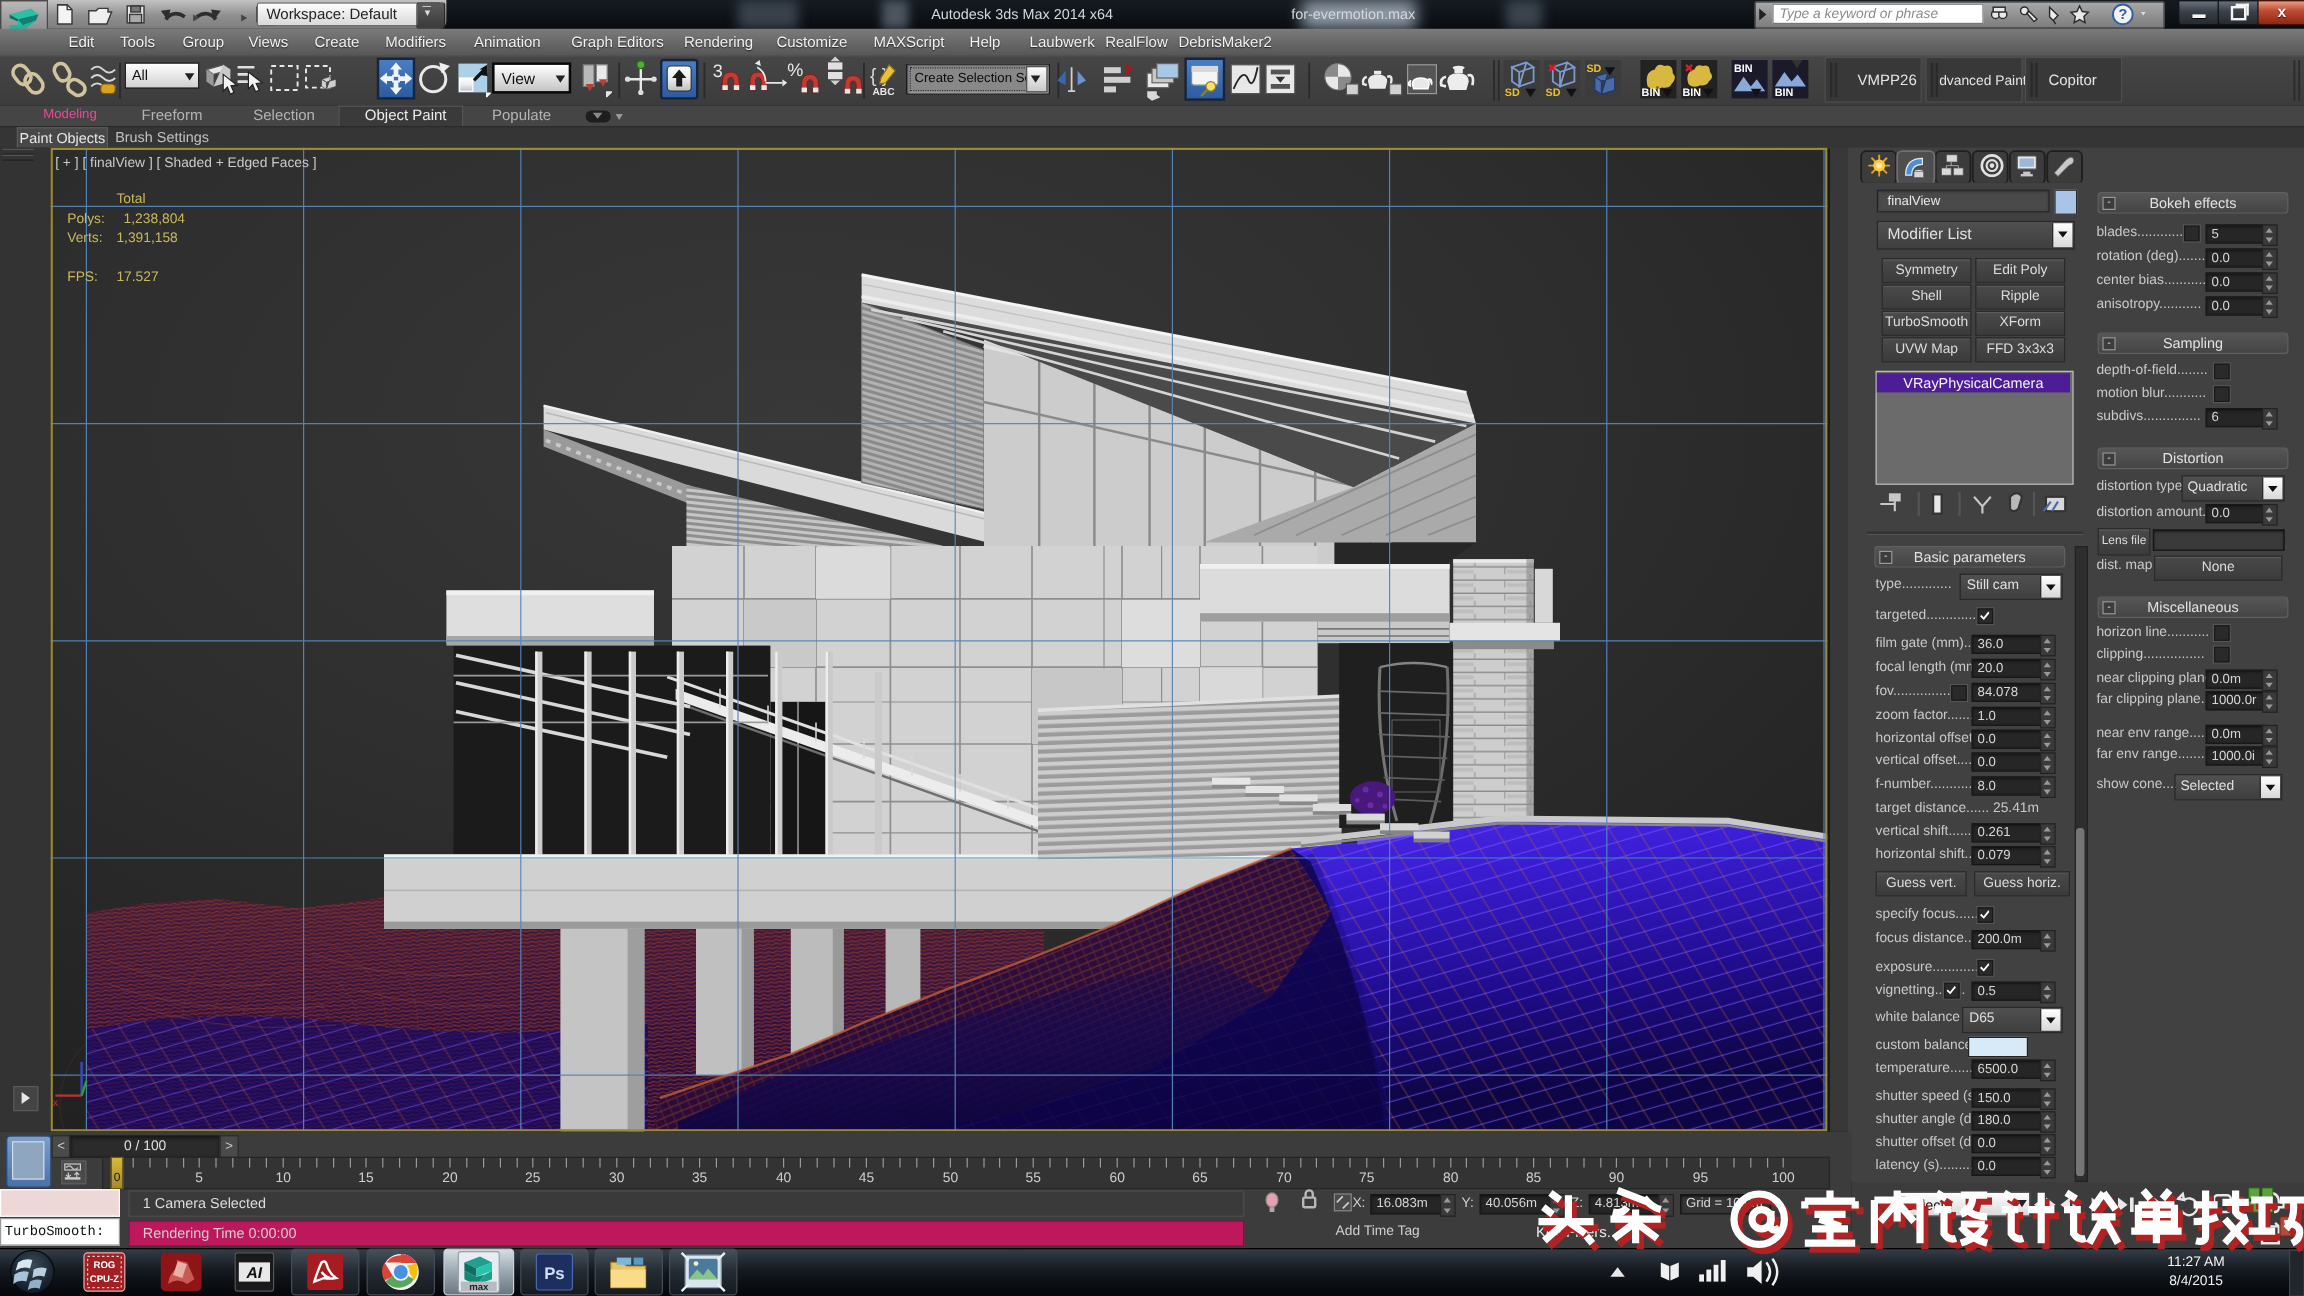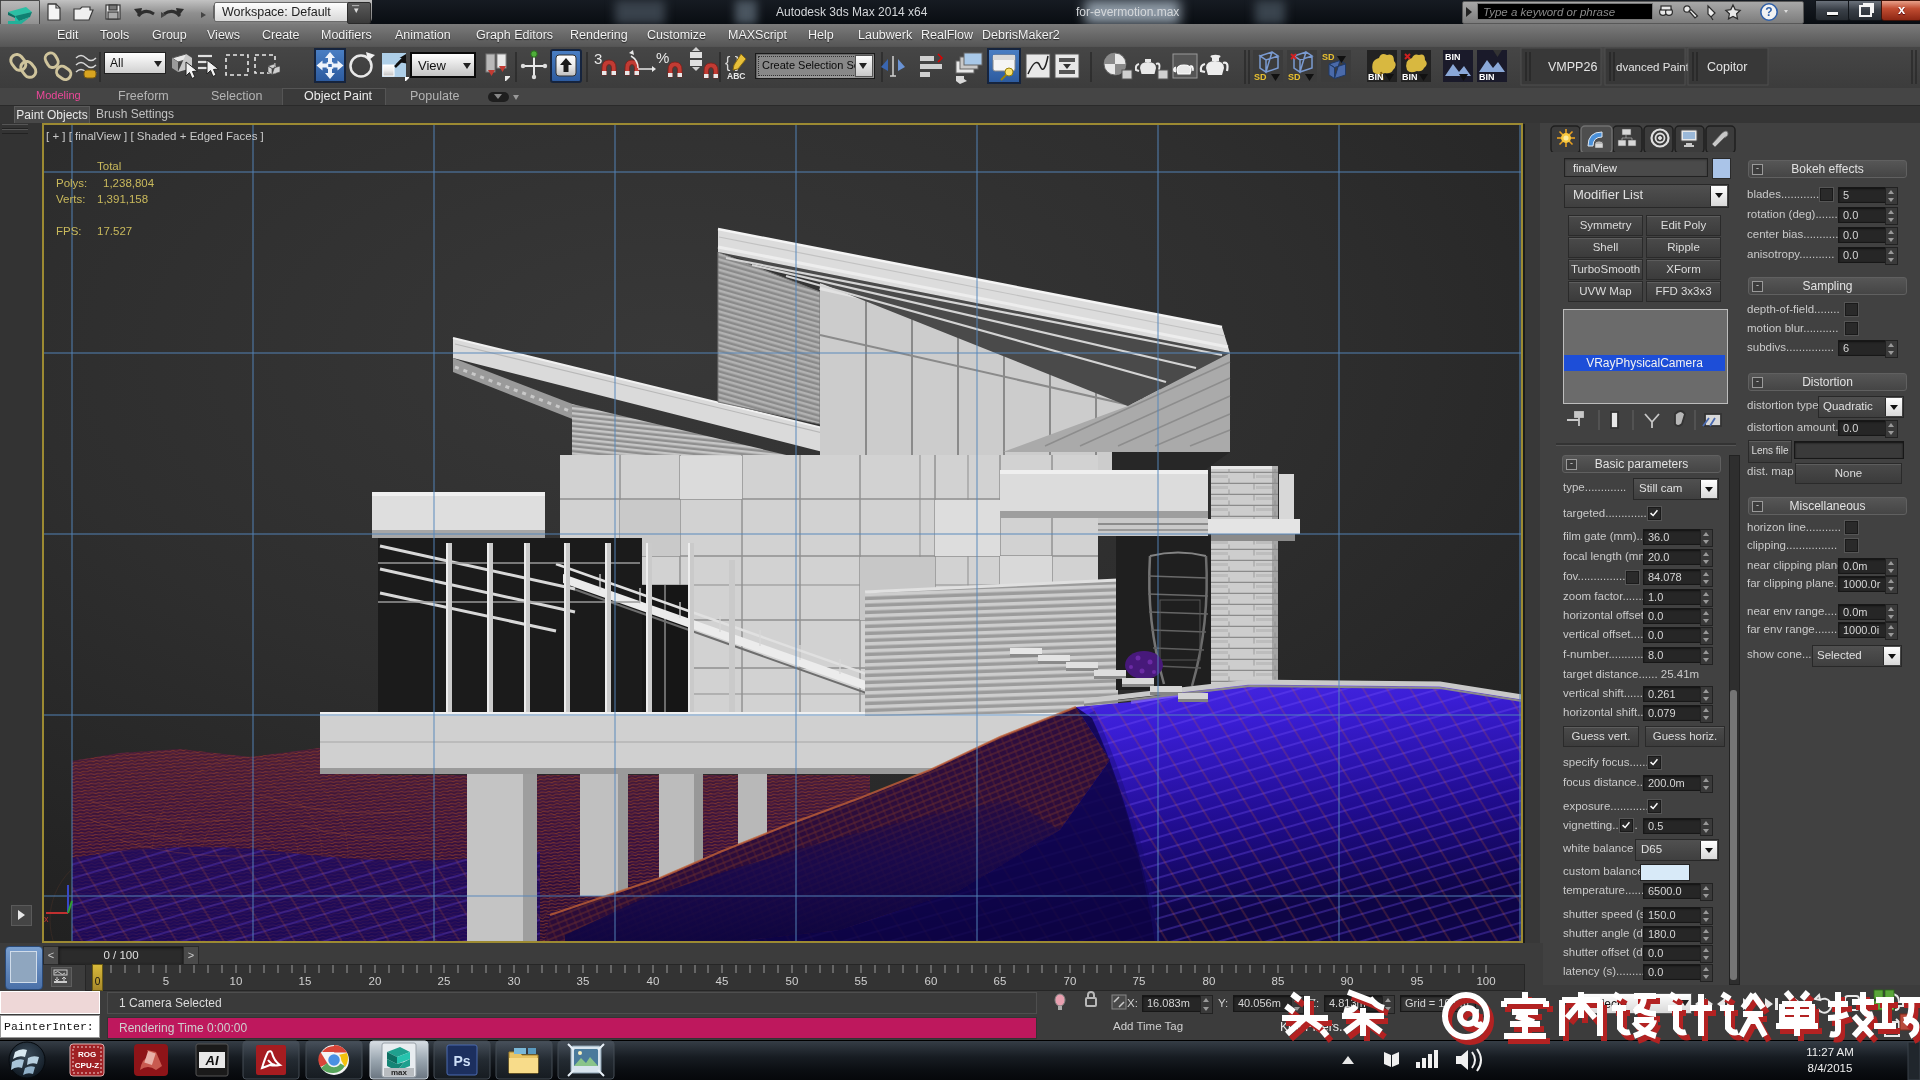--- a/index.html
+++ b/index.html
@@ -69,21 +69,21 @@
 <div class="abs" style="left:347px;top:2px;width:22px;height:20px;background:linear-gradient(#5a5a5a,#3a3a3a);border:1px solid #2a2a2a;border-radius:2px;">
       <span style="position:absolute;left:6px;top:2px;color:#ddd;font-size:9px;">▾</span>
       <span style="position:absolute;left:4px;top:-3px;color:#ddd;font-size:10px;">─</span>
     </div>
 
 <div class="abs tt" style="left:776px;top:5px;color:#d4d7da;">Autodesk 3ds Max  2014 x64</div>
 <div class="abs tt" style="left:1076px;top:5px;color:#d4d7da;">for-evermotion.max</div>
 
 <div class="abs" style="left:1462px;top:1px;width:340px;height:21px;background:linear-gradient(#a8a8a8,#7c7c7c);border:1px solid #585858;border-radius:2px;"></div>
 <div class="abs" style="left:1466px;top:4px;width:0;height:0;border-top:5px solid transparent;border-bottom:5px solid transparent;border-left:6px solid #222;margin-top:3px;"></div>
-<div class="abs" style="left:1477px;top:3px;width:176px;height:17px;background:#000000;border:1px solid #777;color:#8a8a8a;font-size:11.5px;font-style:italic;line-height:16px;padding-left:5px;box-sizing:border-box;">Type a keyword or phrase</div>
+<div class="abs" style="left:1477px;top:3px;width:176px;height:17px;background:#ffffff;border:1px solid #777;color:#8a8a8a;font-size:11.5px;font-style:italic;line-height:16px;padding-left:5px;box-sizing:border-box;">Type a keyword or phrase</div>
 <svg class="abs" style="left:1656px;top:2px" width="146" height="20" viewBox="0 0 146 20">
   <g stroke="#2b2b2b" stroke-width="1.2" fill="#e9e9e9">
     <circle cx="7" cy="10" r="3.4"></circle>
         <circle cx="13" cy="10" r="3.4"></circle>
         <rect x="5" y="4" width="10" height="4" fill="#e9e9e9"></rect>
     <circle cx="31" cy="7" r="3.2"></circle>
         <path d="M33 9 l6 7 l2.5 -2 l-6.5 -6.5 z"></path>
     <path d="M52 4 l7 7 l-4 4 l-3 -3 z M55 15 l2 3" fill="#eee"></path>
     <path d="M77 3 l2.2 4.6 5 .7 -3.6 3.5 .9 5 -4.5 -2.4 -4.5 2.4 .9 -5 -3.6 -3.5 5 -.7 z"></path>
   </g>
@@ -775,21 +775,21 @@
 <div class="btn" style="left:1568px;top:215px;width:73px;height:19px;line-height:18px;">Symmetry</div>
 <div class="btn" style="left:1646px;top:215px;width:73px;height:19px;line-height:18px;">Edit Poly</div>
 <div class="btn" style="left:1568px;top:237px;width:73px;height:19px;line-height:18px;">Shell</div>
 <div class="btn" style="left:1646px;top:237px;width:73px;height:19px;line-height:18px;">Ripple</div>
 <div class="btn" style="left:1568px;top:259px;width:73px;height:19px;line-height:18px;">TurboSmooth</div>
 <div class="btn" style="left:1646px;top:259px;width:73px;height:19px;line-height:18px;">XForm</div>
 <div class="btn" style="left:1568px;top:281px;width:73px;height:19px;line-height:18px;">UVW Map</div>
 <div class="btn" style="left:1646px;top:281px;width:73px;height:19px;line-height:18px;">FFD 3x3x3</div>
 
 <div class="abs" style="left:1563px;top:309px;width:163px;height:93px;background:#6b6b6b;border:1px solid #bdbdbd;"></div>
-<div class="abs" style="left:1564px;top:311px;width:161px;height:16px;background:#1d4ed8;color:#f2f2f2;font-size:12px;text-align:center;line-height:16px;margin-top:44px;">VRayPhysicalCamera</div>
+<div class="abs" style="left:1564px;top:311px;width:161px;height:16px;background:#4c1d95;color:#f2f2f2;font-size:12px;text-align:center;line-height:16px;">VRayPhysicalCamera</div>
 
 <svg class="abs" style="left:1563px;top:406px" width="170" height="28" viewBox="0 0 170 28">
   <g stroke="#c8c8c8" stroke-width="1.8" fill="none">
     <path d="M4 14 l12 0 M16 8 l0 12"></path>
         <rect x="12" y="6" width="8" height="5" fill="#c8c8c8"></rect>
     <line x1="36" y1="4" x2="36" y2="24" stroke="#555"></line>
     <rect x="48" y="6" width="7" height="16" fill="#e8e8e8" stroke="#333"></rect>
     <line x1="70" y1="4" x2="70" y2="24" stroke="#555"></line>
     <path d="M82 8 l7 8 7 -8 M89 16 l0 6"></path>
     <path d="M112 8 q6 -6 10 0 l-3 10 q-4 4 -7 0 z" fill="#b8b8b8" stroke="#333"></path>
@@ -1061,21 +1061,21 @@
         <text x="1124" y="21">80</text>
         <text x="1193" y="21">85</text>
         <text x="1262" y="21">90</text>
         <text x="1332" y="21">95</text>
         <text x="1401" y="21">100</text>
   </g>
 </svg>
 <div class="abs" style="left:92px;top:964px;width:9px;height:25px;background:linear-gradient(#d8b93a,#a8892a);border:1px solid #6a5a14;color:#111;font-size:10px;text-align:center;line-height:34px;">0</div>
 
 <div class="abs" style="left:0;top:991px;width:100px;height:23px;background:#eed7d7;border:1px solid #fff;box-sizing:border-box;"></div>
-<div class="abs" style="left:0;top:1015px;width:100px;height:23px;background:#fff;border:1px solid #999;box-sizing:border-box;color:#111;font-family:'Liberation Mono',monospace;font-size:11.5px;line-height:21px;padding-left:3px;">PainterInter:</div>
+<div class="abs" style="left:0;top:1015px;width:100px;height:23px;background:#fff;border:1px solid #999;box-sizing:border-box;color:#111;font-family:'Liberation Mono',monospace;font-size:11.5px;line-height:21px;padding-left:3px;">TurboSmooth:</div>
 <div class="abs" style="left:107px;top:992px;width:930px;height:22px;background:#3a3a3a;border:1px solid #4e4e4e;box-sizing:border-box;color:#dcdcdc;font-size:12px;line-height:21px;padding-left:11px;">1 Camera Selected</div>
 <div class="abs" style="left:107px;top:1017px;width:930px;height:22px;background:#be185d;border:1px solid #333;box-sizing:border-box;color:#cfcfcf;font-size:12px;line-height:21px;padding-left:11px;">Rendering Time  0:00:00</div>
 
 <svg class="abs" style="left:1050px;top:990px" width="90" height="28" viewBox="0 0 90 28">
   <ellipse cx="10" cy="10" rx="5" ry="6" fill="#e8a0b0" stroke="#888"></ellipse>
       <rect x="8" y="16" width="4" height="4" fill="#aaa"></rect>
   <rect x="36" y="8" width="10" height="8" rx="1" fill="none" stroke="#b8b8b8" stroke-width="2"></rect>
       <path d="M38 8 v-3 a3 3 0 0 1 6 0 v3" fill="none" stroke="#b8b8b8" stroke-width="2"></path>
   <rect x="62" y="5" width="14" height="14" fill="#4a4a4a" stroke="#888"></rect>
       <path d="M64 12 l5 -5 M69 17 l5 -5" stroke="#ccc" stroke-width="1.5"></path>

